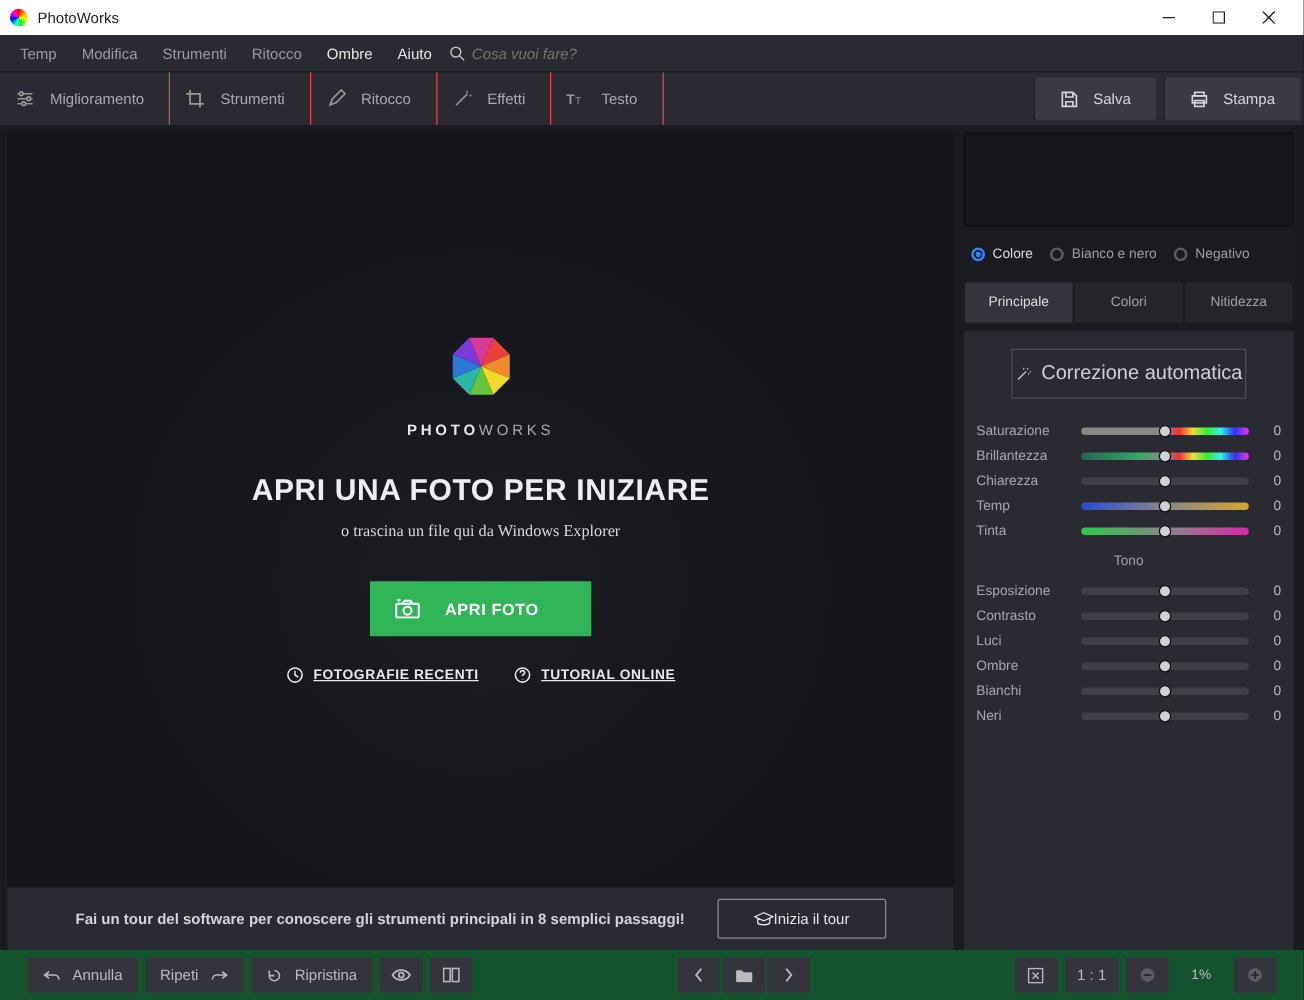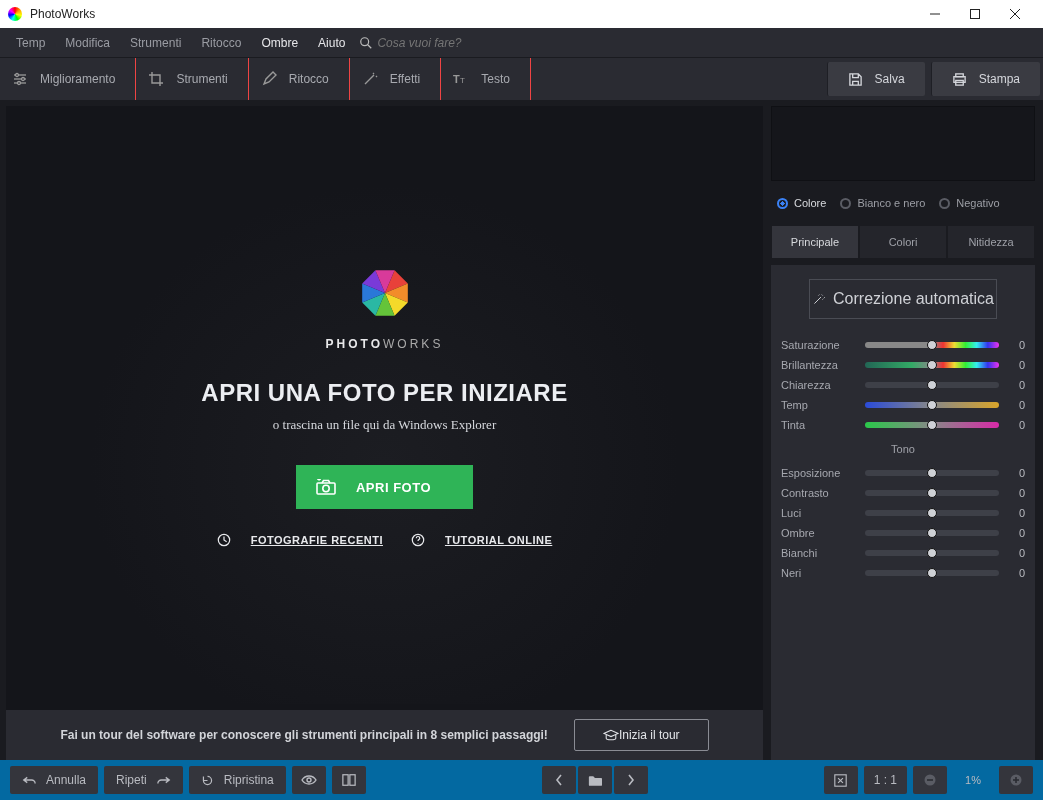--- a/index.html
+++ b/index.html
@@ -27,21 +27,21 @@
 .canvas-content { flex: 1; display: flex; flex-direction: column; align-items: center; justify-content: center; background: radial-gradient(ellipse at 50% 60%, #1c1d22 0%, #14151a 55%); }
 .octa { width: 60px; height: 60px; position: relative; margin-bottom: 14px; }
 .octa svg { width: 100%; height: 100%; }
 .brand { font-size: 12px; letter-spacing: 3px; color: #e8e8ea; font-weight: 600; margin-bottom: 28px; }
 .brand .light { color: #aaa; font-weight: 400; }
 .headline { font-size: 24px; color: #eceef2; font-weight: 700; letter-spacing: 0.5px; margin-bottom: 10px; }
 .subline { font-size: 13px; color: #d6d8dd; margin-bottom: 32px; font-family: Liberation Serif, serif; }
 .open-btn { background: #2fb457; color: #fff; padding: 14px 42px 14px 20px; display: flex; align-items: center; gap: 20px; font-size: 13px; font-weight: 700; letter-spacing: 0.5px; cursor: pointer; }
 .open-btn .cam { color: #fff; }
 .links { margin-top: 24px; display: flex; gap: 28px; }
-.links .lnk { display: flex; align-items: center; gap: 20px; color: #e8e9ec; font-size: 11px; font-weight: 700; letter-spacing: 0.5px; cursor: pointer; }
+.links .lnk { display: flex; align-items: center; gap: 8px; color: #e8e9ec; font-size: 11px; font-weight: 700; letter-spacing: 0.5px; cursor: pointer; }
 .links .lnk span:last-child { text-decoration: underline; }
 
 .tourbar { height: 50px; background: #2a2b32; display: flex; align-items: center; justify-content: center; gap: 26px; margin-top: 6px; }
 .tourbar .txt { color: #d2d4d9; font-size: 12px; font-weight: 600; }
 .tourbar .tour-btn { border: 1px solid #8a8c94; padding: 8px 28px; display: flex; align-items: center; font-size: 12px; color: #e2e4e8; cursor: pointer; border-radius: 2px; }
 
 .sidebar { width: 280px; padding: 6px 8px 0 8px; display: flex; flex-direction: column; gap: 6px; }
 .preview { height: 75px; background: #15161b; border: 1px solid #0f1014; }
 .radios { display: flex; gap: 14px; padding: 10px 6px; font-size: 11px; color: #9c9ea5; align-items: center; }
 .radio { display: flex; align-items: center; gap: 6px; cursor: pointer; }
@@ -59,21 +59,21 @@
 .slider-row .lbl { width: 76px; color: #a6a8af; }
 .slider-row .track { flex: 1; height: 6px; background: #3e4048; border-radius: 3px; position: relative; }
 .slider-row .track.sat { background: linear-gradient(90deg,#888 0%,#888 50%,#e33,#ed3,#3e3,#3ee,#33e,#e3e 100%); }
 .slider-row .track.brl { background: linear-gradient(90deg,#265,#3a6 35%,#888 50%,#e33,#ed3,#3e3,#3ee,#33e,#e3e 100%); }
 .slider-row .track.tmp { background: linear-gradient(90deg,#2a4bd8 0%,#888 50%,#d8a42a 100%); }
 .slider-row .track.tnt { background: linear-gradient(90deg,#2ac84a 0%,#888 50%,#d82aa8 100%); }
 .slider-row .thumb { position: absolute; left: 50%; top: 50%; transform: translate(-50%,-50%); width: 10px; height: 10px; background: #cfd1d6; border-radius: 50%; border: 1px solid #111; }
 .slider-row .val { width: 18px; text-align: right; color: #b9bbc1; }
 .section-title { text-align: center; color: #9fa1a8; font-size: 11px; margin: 8px 0 8px 0; }
 
-.statusbar { height: 40px; background: #0369a1; display: flex; align-items: center; padding: 0 10px; gap: 6px; }
+.statusbar { height: 40px; background: #14532d; display: flex; align-items: center; padding: 0 22px; gap: 6px; }
 .sbtn { height: 28px; display: flex; align-items: center; justify-content: center; gap: 10px; padding: 0 12px; background: #34353c; color: #b9bbc1; font-size: 12px; cursor: pointer; border-radius: 2px; }
 .sbtn.icon-only { width: 34px; padding: 0; }
 .sgroup { display: flex; gap: 2px; }
 .sspacer { flex: 1; }
 .zoom { color: #b9bbc1; font-size: 11px; width: 40px; text-align: center; }
 
 svg { display: block; }
 </style>
 </head>
 <body>

